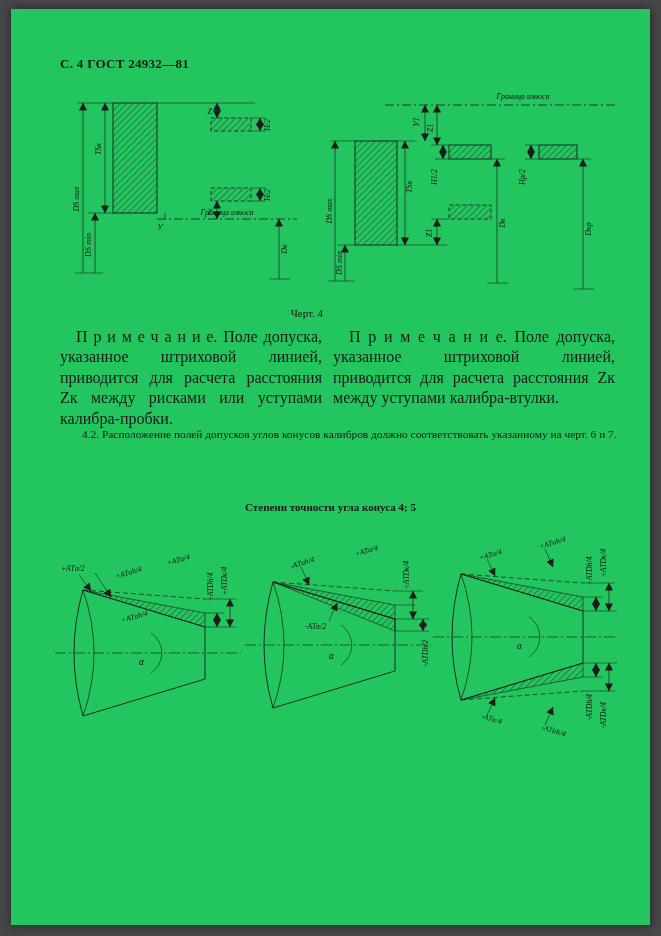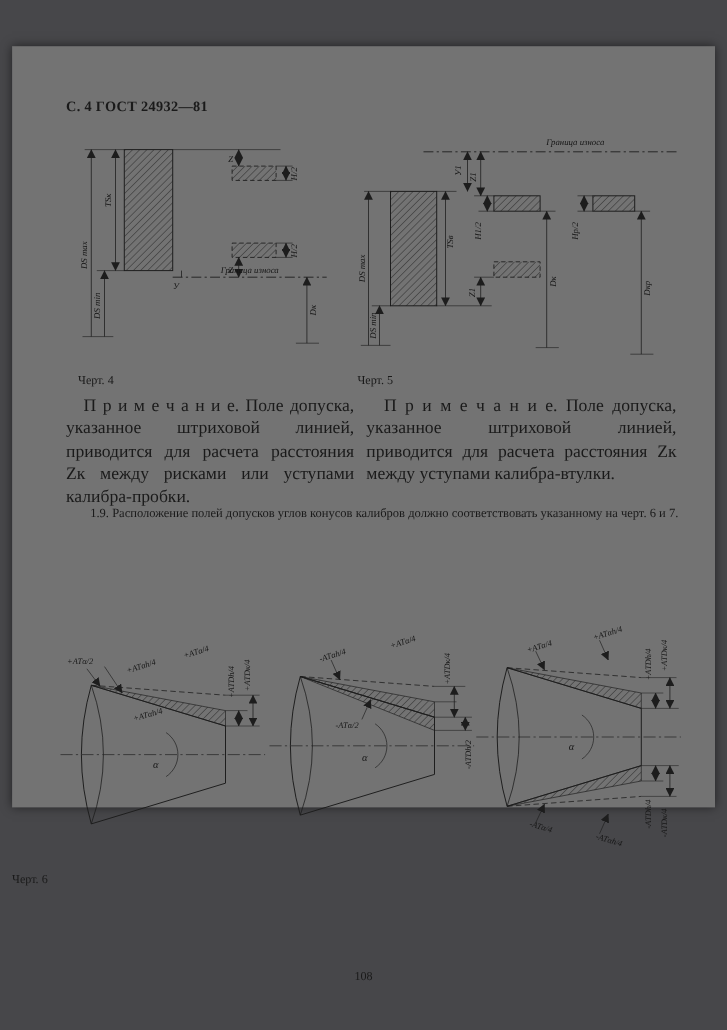--- a/index.html
+++ b/index.html
@@ -1,22 +1,22 @@
 <!DOCTYPE html>
 <html><head>
 <meta charset="utf-8">
 <style>
   * { margin:0; padding:0; box-sizing:border-box; }
   html,body { background:#37373a; }
   .canvas { position:relative; width:661px; height:936px; background:#47474a; font-family:"Liberation Serif", serif; color:#1a1a1a; }
-  .sheet { position:absolute; left:11px; top:9px; width:639px; height:692px; background:#737373; box-shadow:0 0 9px rgba(0,0,0,.55);margin-top:33px; }
+  .sheet { position:absolute; left:11px; top:9px; width:639px; height:916px; background:#22c55e; box-shadow:0 0 9px rgba(0,0,0,.55); }
   .abs { position:absolute; }
   .header { left:49px; top:47px; font-weight:bold; font-size:13px; letter-spacing:.3px; }
   .figsvg { position:absolute; }
-  .fig-cap { font-size:11px; text-align:left; }
+  .fig-cap { font-size:11px; text-align:right; }
   .note { font-size:16px; line-height:1.28; text-align:justify; text-indent:16px; }
   .sec-title { left:0; top:394px; width:100%; text-align:center; font-weight:bold; font-size:12.2px; letter-spacing:.2px; }
   .bodytext { left:49px; top:418px; width:564px; font-size:11.4px; line-height:1.32; text-align:justify; }
   .bodytext p { text-indent:22px; }
   .subtitle { left:0; top:492px; width:100%; text-align:center; font-weight:bold; font-size:11px; }
   .cap6 { left:0; top:752px; width:100%; }
   .pagenum { left:0; top:840px; width:100%; text-align:center; font-size:11px; }
 </style>
 </head>
 <body>
@@ -119,29 +119,29 @@
       <text x="87" y="100" transform="rotate(-90 87 100)" text-anchor="middle">TSв</text>
       <text x="94" y="35" transform="rotate(-90 94 35)" text-anchor="middle">У1</text>
       <text x="108" y="41" transform="rotate(-90 108 41)" text-anchor="middle">Z1</text>
       <text x="112" y="90" transform="rotate(-90 112 90)" text-anchor="middle">H1/2</text>
       <text x="107" y="146" transform="rotate(-90 107 146)" text-anchor="middle">Z1</text>
       <text x="180" y="136" transform="rotate(-90 180 136)" text-anchor="middle">Dк</text>
       <text x="200" y="90" transform="rotate(-90 200 90)" text-anchor="middle">Hр/2</text>
       <text x="266" y="142" transform="rotate(-90 266 142)" text-anchor="middle">Dкр</text>
     </g>
   </svg>
-  <div class="abs fig-cap" style="left:314px; top:298px; width:298px;">Черт. 5</div>
 
   <div class="abs note" style="left:49px; top:318px; width:262px;">П р и м е ч а н и е. Поле допуска, указанное штриховой линией, приводится для расчета расстояния Zк между рисками или уступами калибра-пробки.</div>
   <div class="abs note" style="left:322px; top:318px; width:282px;">П р и м е ч а н и е. Поле допуска, указанное штриховой линией, приводится для расчета расстояния Zк между уступами калибра-втулки.</div>
 
   <div class="abs bodytext">
-    <p>1.9. Расположение полей допусков углов конусов калибров должно соответствовать указанному на черт. 6 и 7.</p>
+    <p>4.2. Расположение полей допусков углов конусов калибров должно соответствовать указанному на черт. 6 и 7.</p>
   </div>
 
+  <div class="abs subtitle">Степени точности угла конуса 4; 5</div>
 
   <svg class="figsvg" style="left:38px; top:506px;" width="580" height="238" viewBox="0 0 580 238">
 
     <g transform="translate(6,20)">
       <g stroke="#1d1d1d" stroke-width="0.9" fill="none">
         <line x1="0" y1="118" x2="186" y2="118" stroke-dasharray="11 3 2 3" stroke-width="0.6"></line>
         <path d="M28,55 Q10,118 28,181"></path>
         <path d="M28,55 Q50,118 28,181" stroke-width="0.7"></path>
         <line x1="28" y1="55" x2="150" y2="92"></line>
         <line x1="28" y1="181" x2="150" y2="144"></line>
@@ -234,18 +234,16 @@
         <text x="173" y="44" transform="rotate(-90 173 44)" text-anchor="middle">+ATDк/4</text>
         <text x="58" y="202" transform="rotate(17 58 202)" text-anchor="middle">-ATα/4</text>
         <text x="120" y="214" transform="rotate(17 120 214)" text-anchor="middle">-ATαh/4</text>
         <text x="159" y="188" transform="rotate(-90 159 188)" text-anchor="middle">-ATDh/4</text>
         <text x="173" y="196" transform="rotate(-90 173 196)" text-anchor="middle">-ATDк/4</text>
         <text x="84" y="130" font-size="9.5">α</text>
       </g>
     </g>
   </svg>
 
-  <div class="abs fig-cap cap6">Черт. 6</div>
-
-  <div class="abs pagenum">108</div>
+
 
 </div>
 </div>
 
 </body></html>

